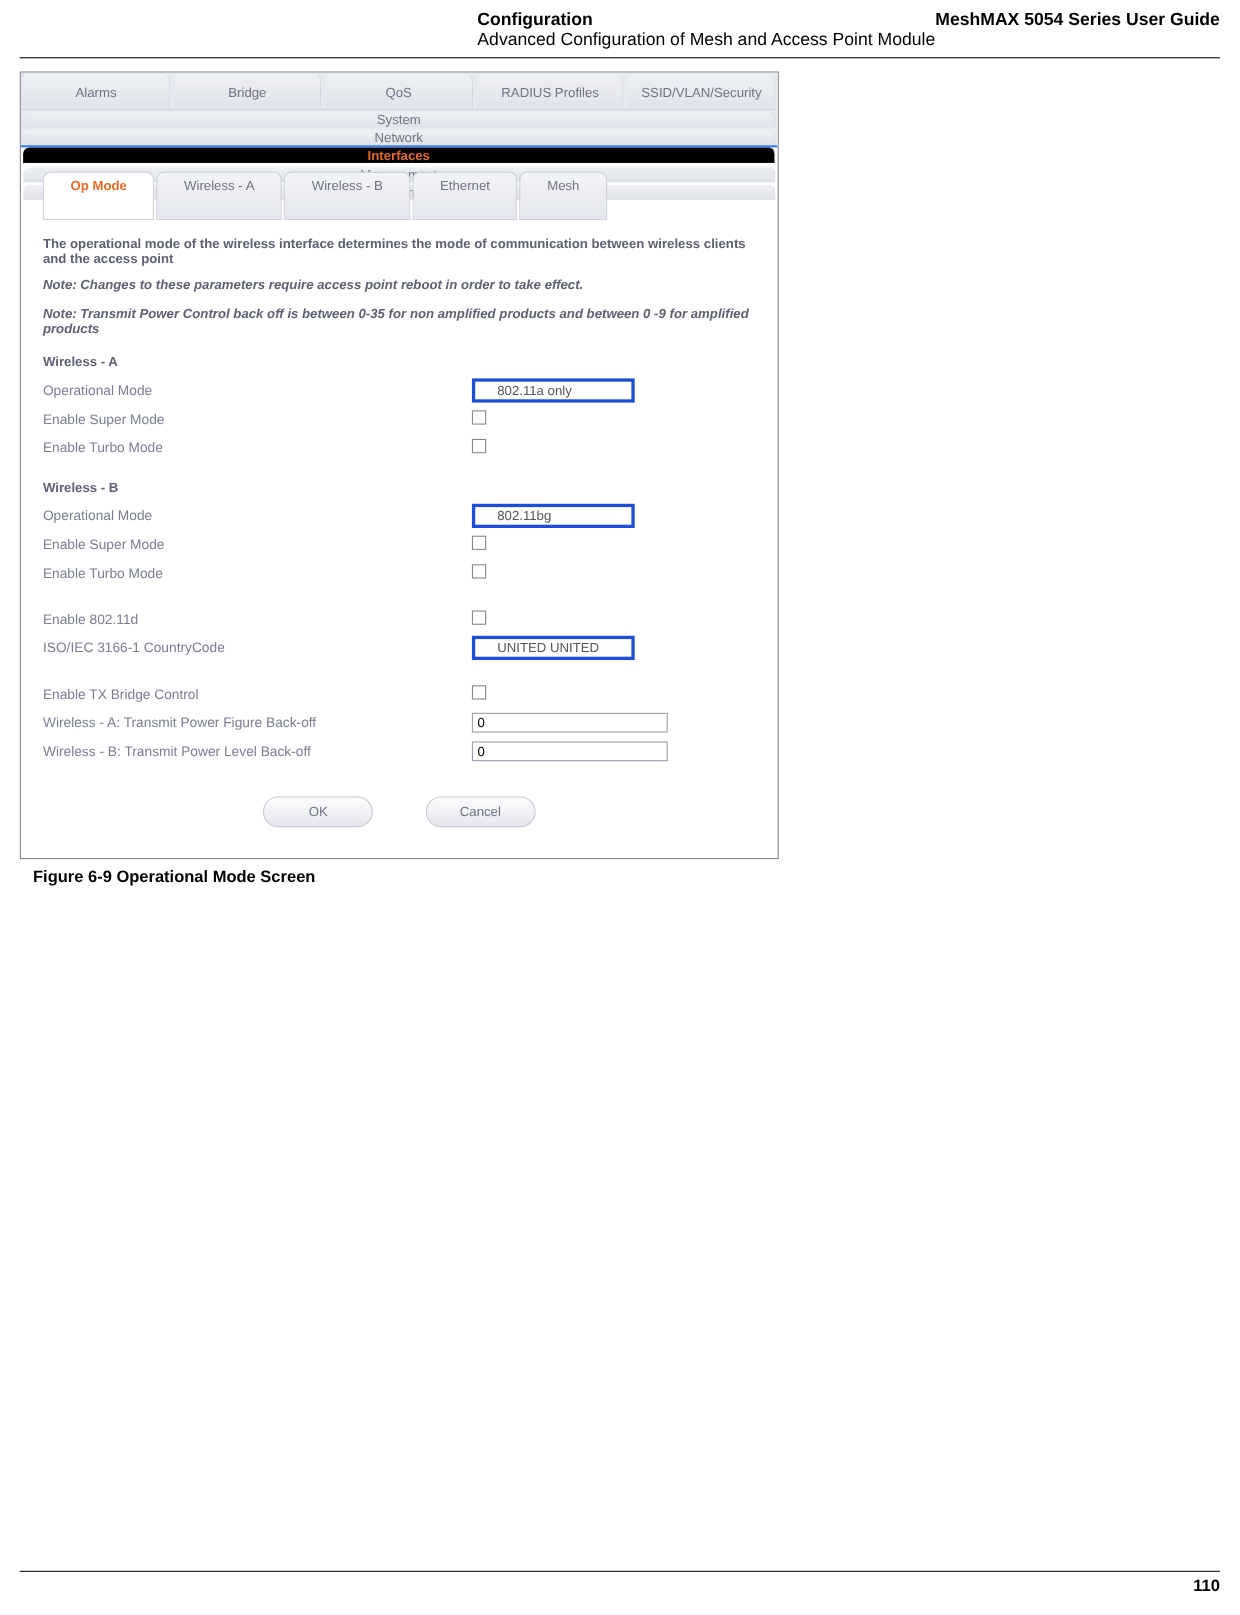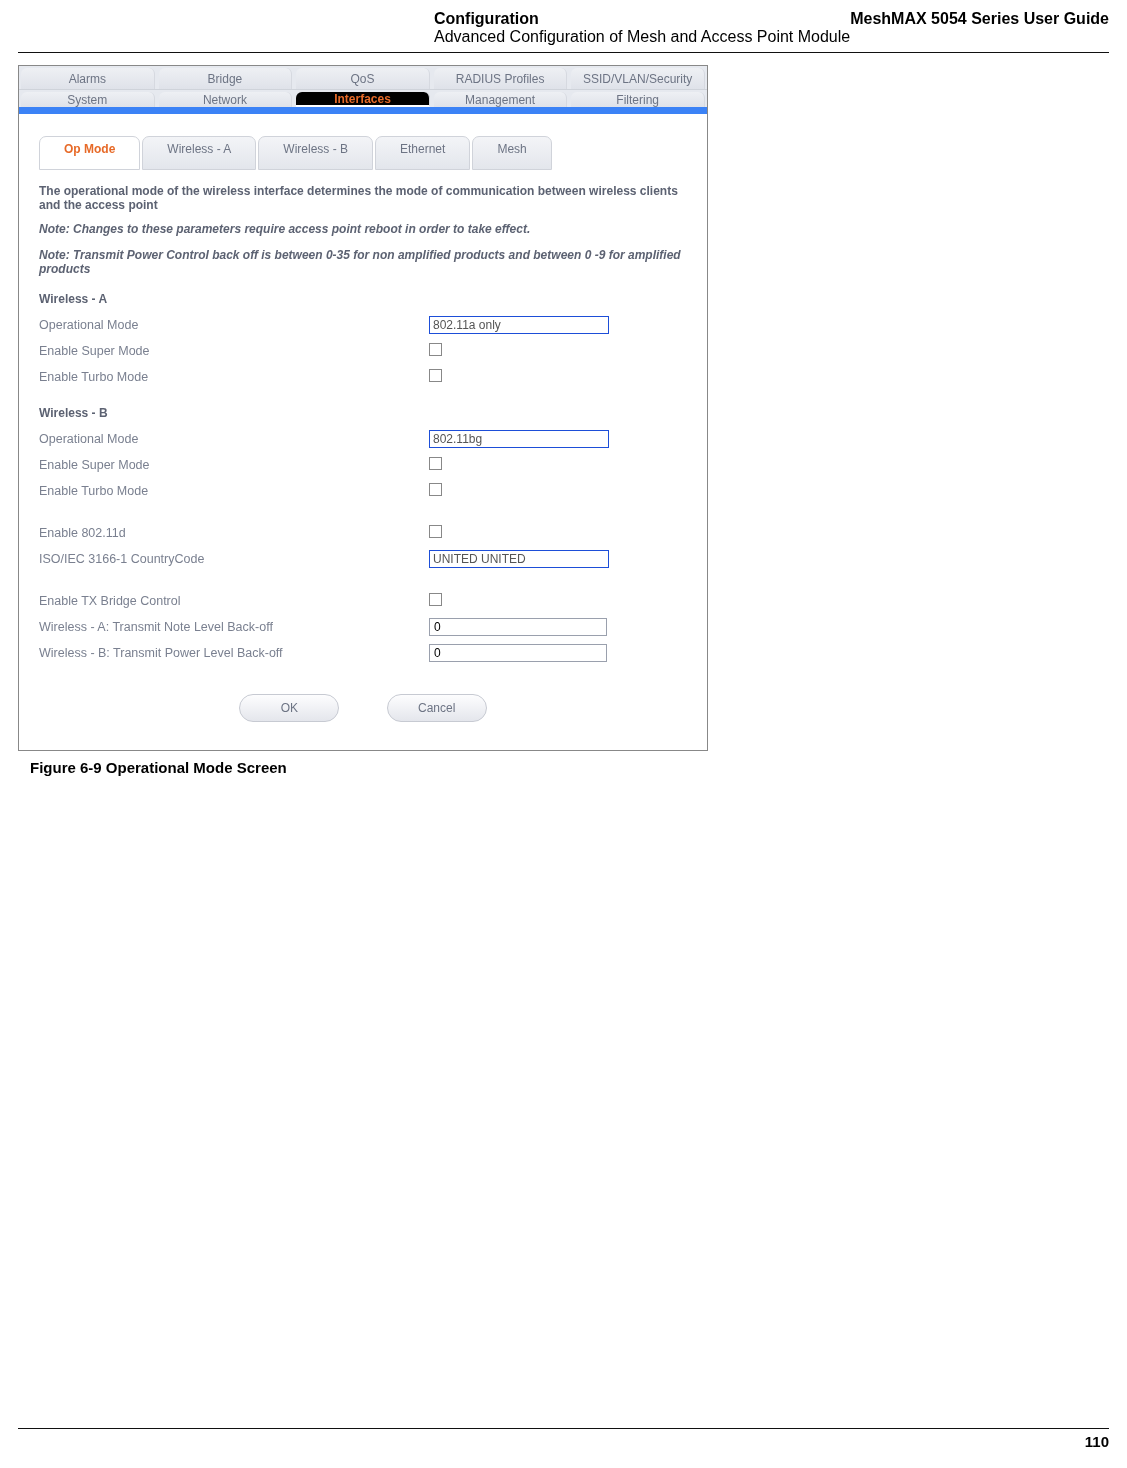--- a/index.html
+++ b/index.html
@@ -26,25 +26,25 @@
     margin: 8px 0 0 18px;
     width: 690px;
     border: 1px solid #888;
     background: #fff;
     padding: 0;
     overflow: hidden;
   }
 
   .tab-row-outer, .tab-row-inner {
     display: flex;
-    height: 24px;
+    height: 34px;
     background: #e6e9ef;
   }
   .tab-row-outer { border-bottom: 1px solid #cfd3da; }
-  .tab-row-inner { border-bottom: 7px solid #3b82f6; }
+  .tab-row-inner { border-bottom: 2px solid #3b82f6; flex-direction: column; }
   .tab {
     flex: 1;
     display: flex;
     align-items: center;
     justify-content: center;
     font-size: 12px;
     color: #6d7484;
     border-right: 1px solid #d6d9e0;
     background: linear-gradient(#eef0f4,#dfe2e9);
     border-radius: 6px 6px 0 0;
@@ -55,21 +55,21 @@
     color: #e76a28;
     font-weight: bold;
     border-bottom: 2px solid #fff;
   }
 
   .sub-tab-area {
     padding: 12px 14px 0 20px;
   }
   .sub-tab-row {
     display: flex;
-    height: 34px;
+    height: 44px;
     margin-top: 10px;
   }
   .sub-tab {
     flex: 0 0 auto;
     padding: 5px 24px;
     font-size: 12px;
     color: #6d7484;
     background: linear-gradient(#f3f4f7,#e3e6ec);
     border: 1px solid #d0d3da;
     border-radius: 7px 7px 0 0;
@@ -88,25 +88,25 @@
   }
   .panel-body .bold-note { font-weight: bold; color: #5c6272; margin-bottom: 10px; }
   .panel-body .italic-note { font-style: italic; font-weight: bold; color: #5c6272; margin-bottom: 12px; }
   .panel-body .warn-note { font-style: italic; font-weight: bold; color: #e76a28; margin-bottom: 12px; }
 
   .section-head { font-weight: bold; color: #5c6272; margin-top: 16px; margin-bottom: 6px; }
   .form-row { display: flex; align-items: center; min-height: 26px; }
   .form-row .lbl { flex: 0 0 390px; color: #7a8090; font-size: 12.5px; }
   .form-row .ctl { flex: 1; }
   .select {
-    border: 1px solid #1d4ed8;
-    background: #fff;
-    font-size: 12px;
-    padding: 1px 3px;
-    width: 180px;
+    border: 3px solid #1d4ed8;
+    background: #fff;
+    font-size: 12px;
+    padding: 1px 20px;
+    width: 148px;
     color: #555;
   }
   .input-text {
     border: 1px solid #9aa0ad;
     background: #fff;
     font-size: 12px;
     padding: 1px 4px;
     width: 178px;
   }
   .chk {
@@ -233,21 +233,21 @@
           <div class="select">UNITED UNITED</div>
         </div>
     </div>
 
     <div style="height:16px"></div>
     <div class="form-row">
       <div class="lbl">Enable TX Bridge Control</div>
       <div class="ctl"><span class="chk"></span></div>
     </div>
     <div class="form-row">
-      <div class="lbl">Wireless - A: Transmit Note Level Back-off</div>
+      <div class="lbl">Wireless - A: Transmit Power Figure Back-off</div>
       <div class="ctl"><input class="input-text" value="0" style=""></div>
     </div>
     <div class="form-row">
       <div class="lbl">Wireless - B: Transmit Power Level Back-off</div>
       <div class="ctl"><input class="input-text" value="0" style=""></div>
     </div>
 
     <div class="btn-row">
       <span class="pill-btn">OK</span>
       <span class="pill-btn">Cancel</span>

